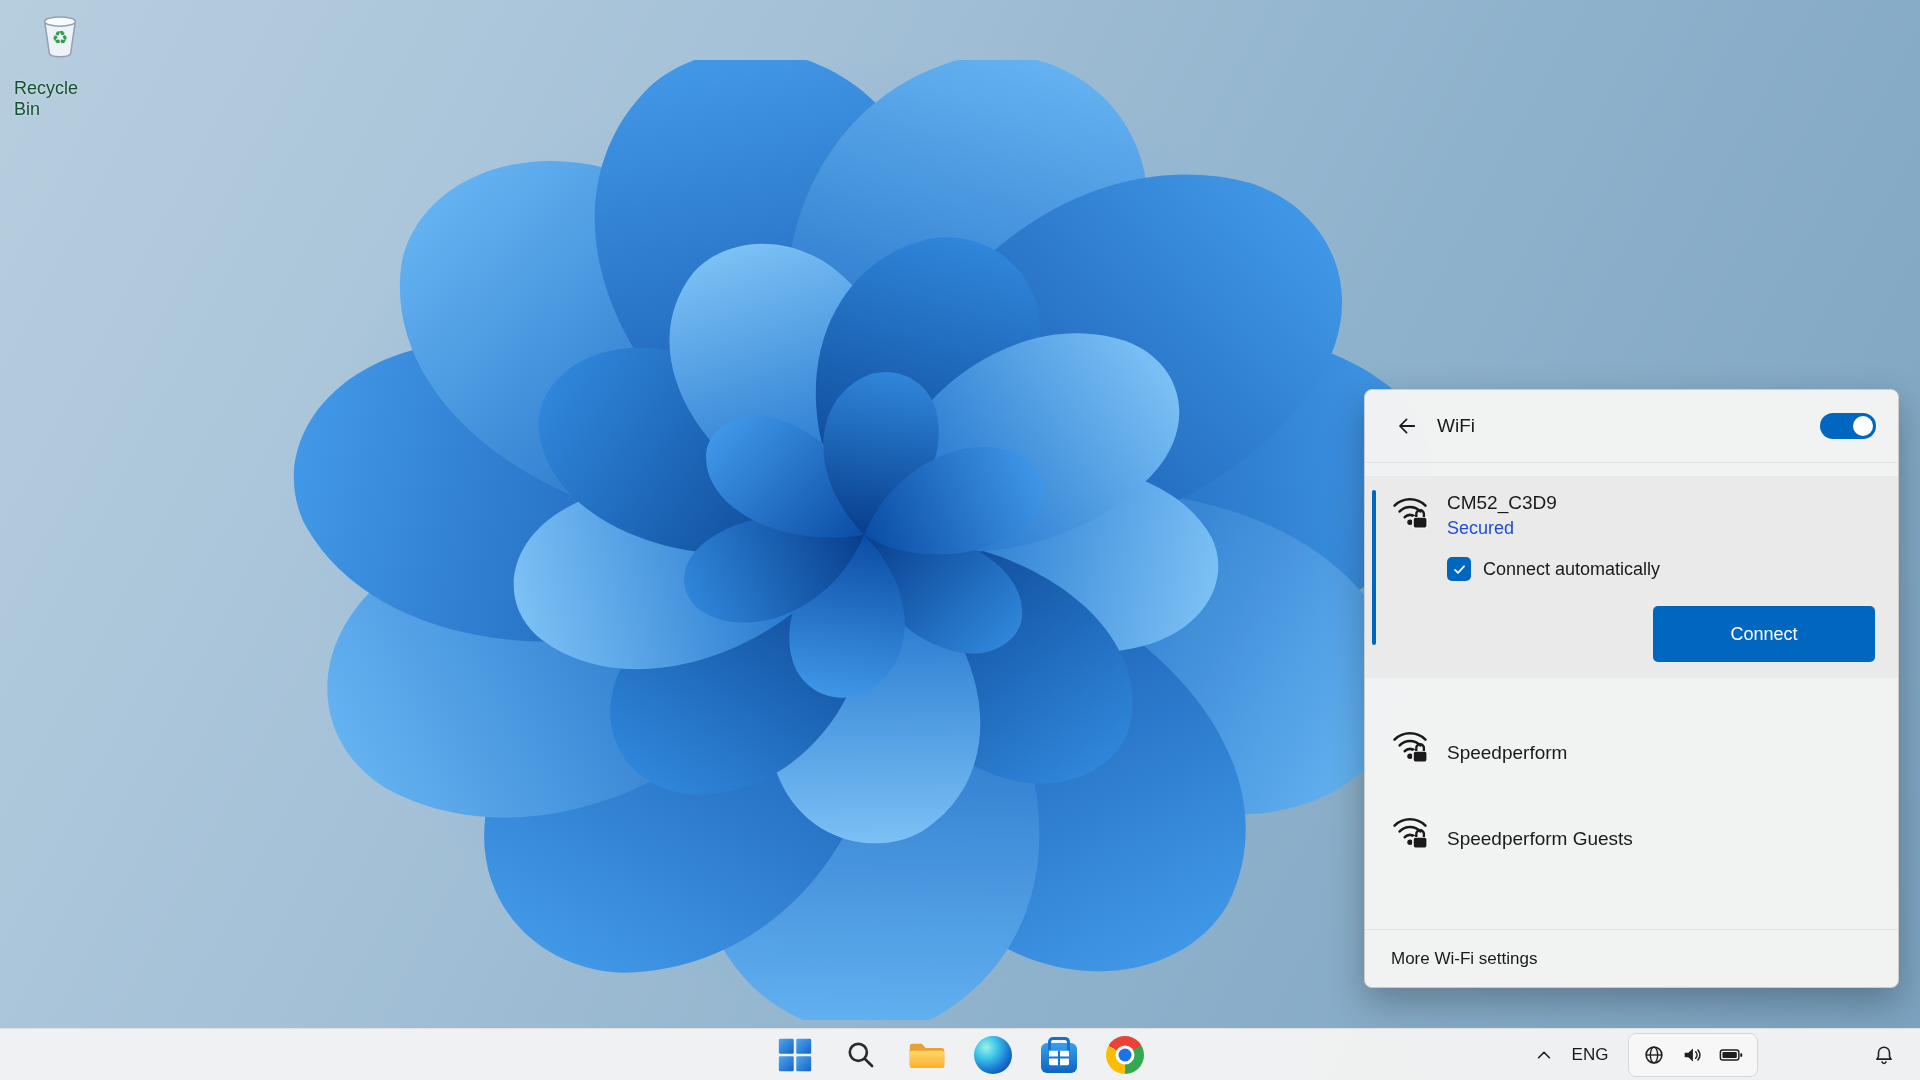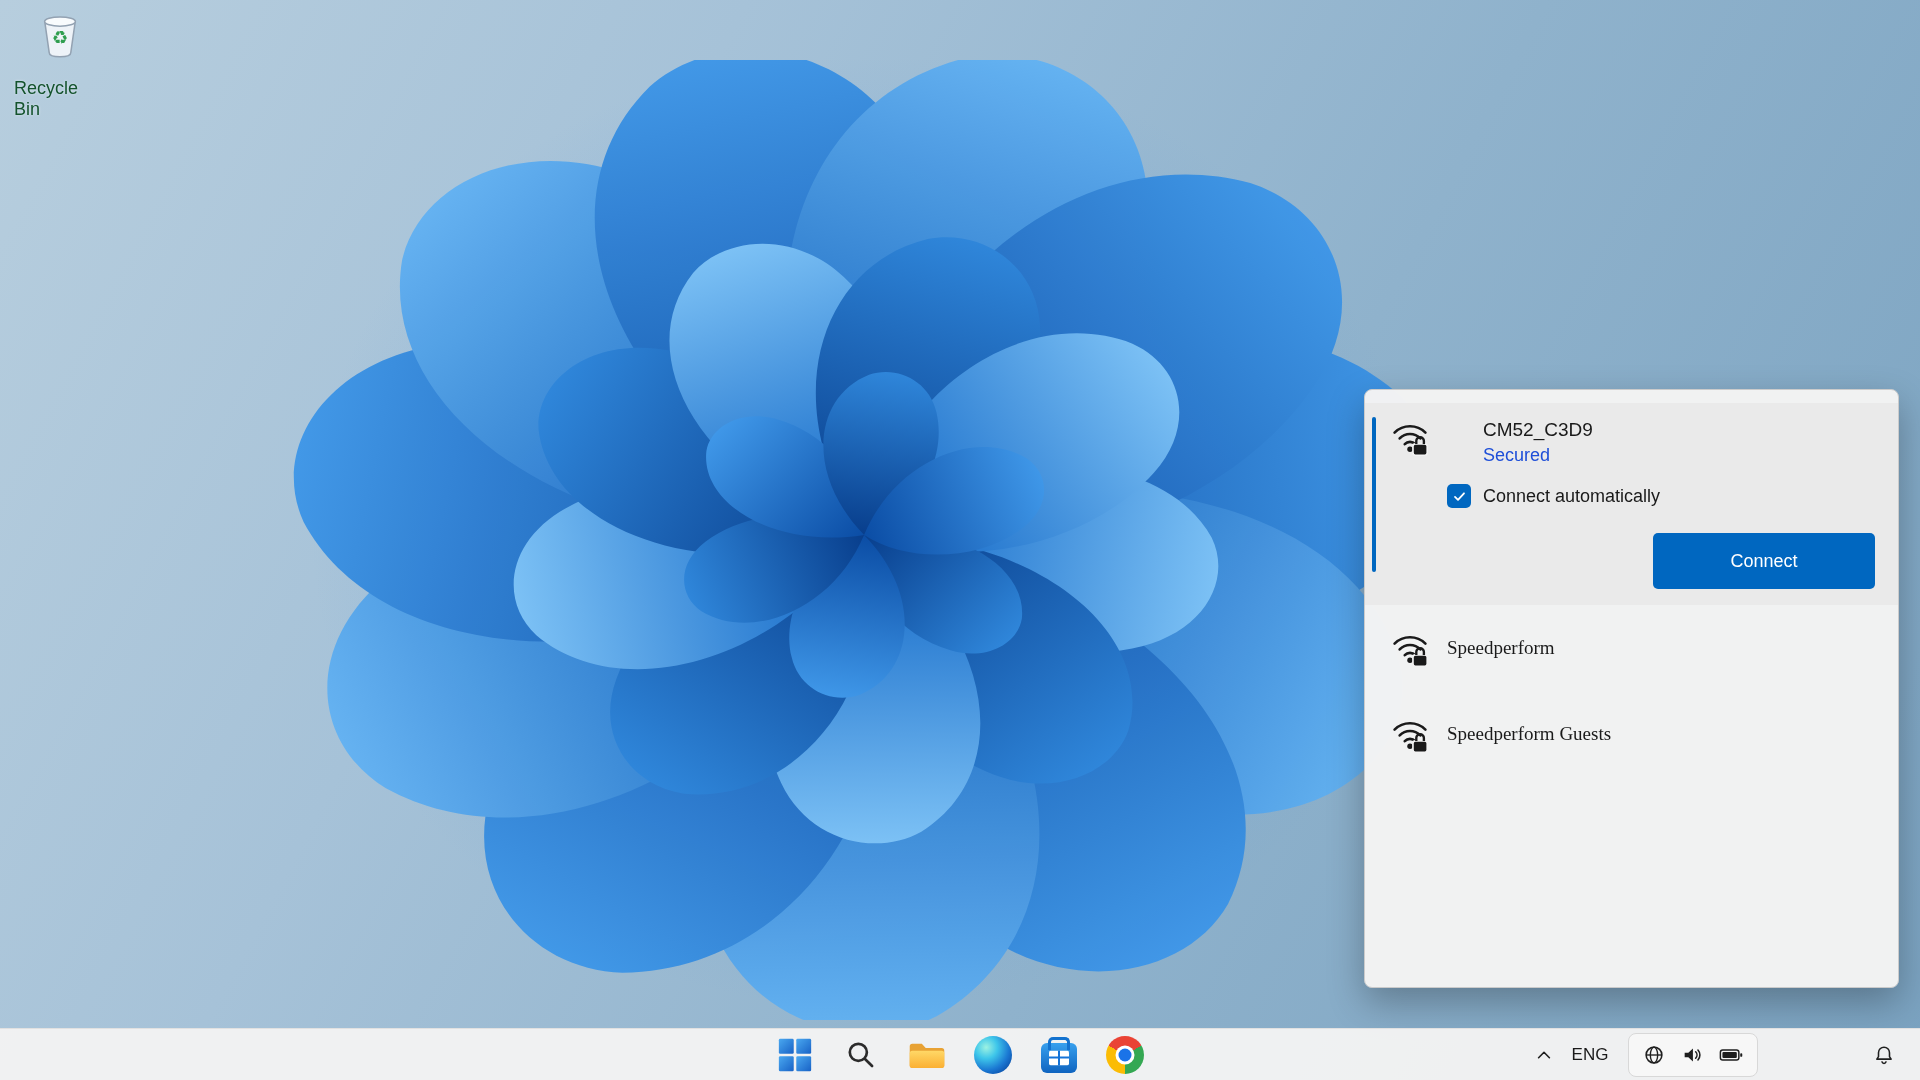--- a/index.html
+++ b/index.html
@@ -27,35 +27,35 @@
     border-radius:4px; cursor:pointer; }
   .panel-title { margin-left:14px; font-size:19px; }
   .toggle { margin-left:auto; width:56px; height:26px; border-radius:13px;
     background:#0067c0; position:relative; cursor:pointer; }
   .toggle .knob { position:absolute; top:3px; left:33px; width:20px; height:20px;
     border-radius:50%; background:#fff; }
 
   .selected-card { position:relative; margin-top:13px; height:202px; background:#eaeaea; }
   .accent-bar { position:absolute; left:7px; top:14px; width:4px; height:155px;
     border-radius:2px; background:#0067c0; }
-  .net-row-head { display:flex; align-items:flex-start; padding:14px 24px 0 26px;gap:36px; }
+  .net-row-head { display:flex; align-items:flex-start; padding:14px 24px 0 26px; }
   .wifi-ic { width:38px; height:38px; flex:0 0 auto; margin-top:2px; }
   .net-texts { margin-left:18px; }
   .net-name { font-size:19px; line-height:26px; }
   .net-status { font-size:18px; line-height:25px; color:#1d4ed8; }
   .auto-row { display:flex; align-items:center; margin:16px 12px 0 82px; }
   .checkbox { width:24px; height:24px; border-radius:5px; background:#0067c0;
     display:flex; align-items:center; justify-content:center; cursor:pointer; }
   .auto-label { margin-left:12px; font-size:18px; }
   .connect-btn { position:absolute; right:23px; bottom:16px; width:222px; height:56px;
     background:#0067c0; color:#fff; font-size:18px; border:none; border-radius:5px;
     display:flex; align-items:center; justify-content:center; cursor:pointer;
     font-family:"Liberation Sans", sans-serif; }
 
-  .net-row { height:86px; display:flex; align-items:center; padding-left:26px; cursor:pointer;font-family:Liberation Serif, serif; }
+  .net-row { height:86px; display:flex; align-items:flex-end; padding-left:26px; cursor:pointer; }
   .net-row .name { margin-left:18px; font-size:19px; }
 
   .panel-spacer { flex:1 1 auto; }
   .panel-footer { flex:0 0 auto; height:58px; border-top:1px solid #e3e3e3;
     display:flex; align-items:center; padding:0 26px; }
   .footer-link { font-size:17px; cursor:pointer; }
 
   
   .taskbar { position:absolute; left:0; right:0; bottom:0; height:52px;
     background:rgba(243,243,243,.97); border-top:1px solid #e1e1e1; }
@@ -164,20 +164,31 @@
   <svg width="52" height="52" viewBox="0 0 48 48">
     <path d="M10 13 L14 41 q0 4 10 4 q10 0 10 -4 L38 13 Z" fill="#eef3f8" stroke="#93a2b2" stroke-width="1.4"></path>
     <ellipse cx="24" cy="12.5" rx="14.2" ry="4.3" fill="#f8fbfd" stroke="#93a2b2" stroke-width="1.4"></ellipse>
     <text x="24" y="33" font-size="17" text-anchor="middle" fill="#2f9e4f">♻</text>
   </svg>
   <div class="label">Recycle Bin</div>
 </div>
 
 <div class="wifi-panel">
 
+  <div class="panel-header">
+    <div class="back-btn">
+      <svg width="22" height="22" viewBox="0 0 20 20">
+        <path d="M10.5 4 L4.5 10 L10.5 16 M4.8 10 H17.5" fill="none" stroke="#1a1a1a" stroke-width="1.6" stroke-linecap="round" stroke-linejoin="round"></path>
+      </svg>
+    </div>
+    <div class="panel-title">WiFi</div>
+    <div class="toggle">
+      <div class="knob"></div>
+    </div>
+  </div>
 
   <div class="selected-card">
     <div class="accent-bar"></div>
     <div class="net-row-head">
       <svg class="wifi-ic" viewBox="0 0 32 32">
         <g fill="none" stroke="#1a1a1a" stroke-width="2.2" stroke-linecap="round">
           <path d="M3 11.5 a18.5 18.5 0 0 1 26 0"></path>
           <path d="M7.3 16.4 a12 12 0 0 1 17.4 0"></path>
           <path d="M11.6 21.2 a6 6 0 0 1 8.8 0"></path>
         </g>
@@ -224,20 +235,23 @@
       </g>
       <circle cx="16" cy="25.5" r="2.3" fill="#1a1a1a"></circle>
       <rect x="18.5" y="21" width="12" height="9.5" rx="2" fill="#1a1a1a" stroke="#f3f3f3" stroke-width="1.4"></rect>
       <path d="M21.3 21 v-2.4 a3.2 3.2 0 0 1 6.4 0 V21" fill="none" stroke="#1a1a1a" stroke-width="2"></path>
     </svg>
     <div class="name">Speedperform Guests</div>
   </div>
 
   <div class="panel-spacer"></div>
 
+  <div class="panel-footer">
+    <span class="footer-link">More Wi-Fi settings</span>
+  </div>
 </div>
 
 <div class="taskbar">
 
   <div class="tb-center">
     <div class="tb-btn">
       <svg width="34" height="34" viewBox="0 0 40 40">
         <defs>
             <linearGradient id="wing" x1="0" y1="0" x2="1" y2="1">
           <stop offset="0" stop-color="#4aa8f0"></stop>

